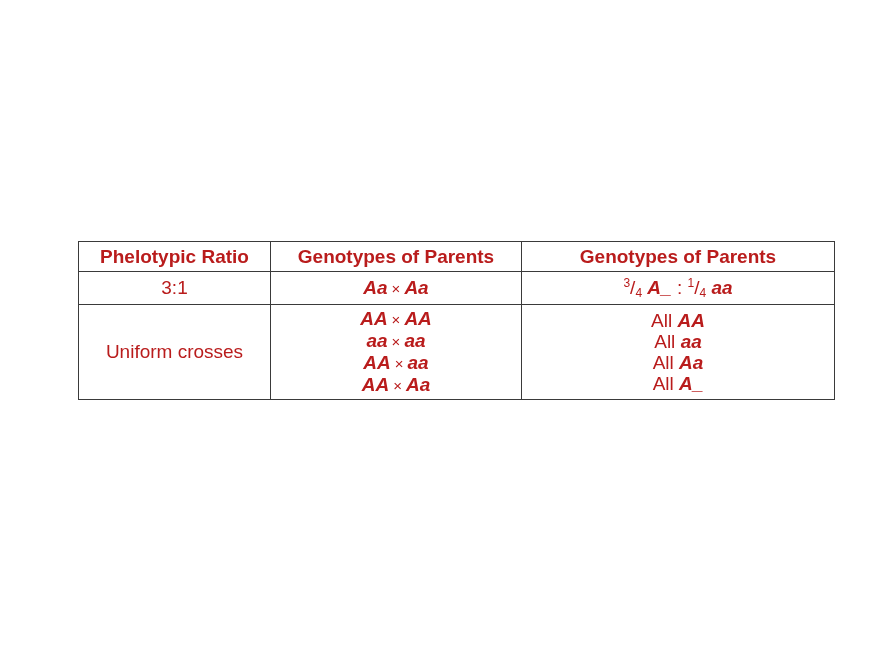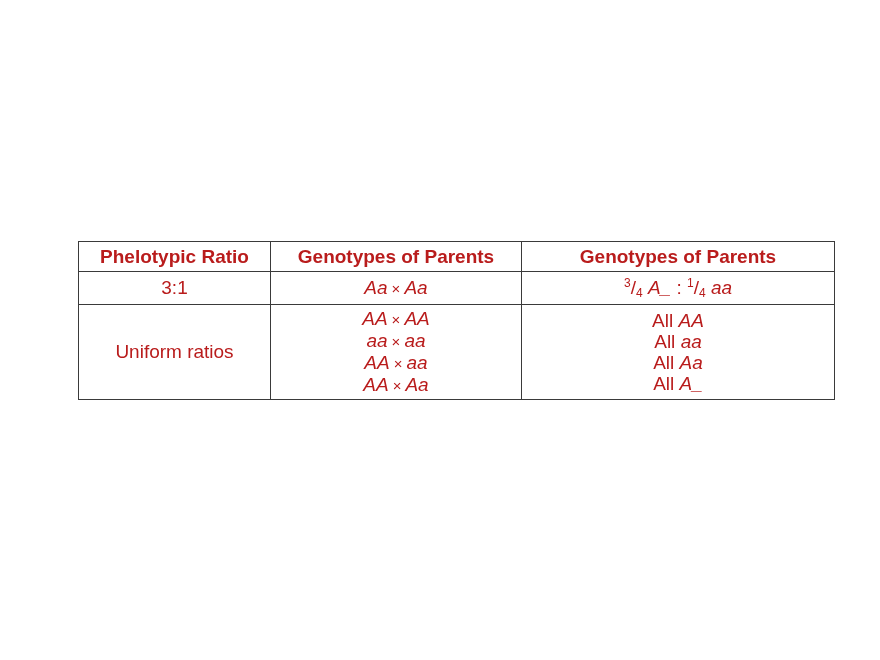--- a/index.html
+++ b/index.html
@@ -35,21 +35,21 @@
     text-align: center;
     padding: 0;
   }
   table.tbl th { font-weight: bold; height: 29px; }
   .c1 { width: 191px; }
   .c2 { width: 250px; }
   .c3 { width: 312px; }
   tr.r1 td { height: 32px; margin-top: 12px; }
   tr.r2 td { height: 32px; }
   tr.r3 td { height: 94px; }
-  .it { font-style: italic; }
+  .it { font-style: italic; font-weight: bold; }
   .times { font-style: normal; font-size: 15px; padding: 0 4px; }
   sup, sub { font-size: 12px; }
   sup { vertical-align: 7px; }
   sub { vertical-align: -3px; }
   .line { display: block; line-height: 21px; }
 </style>
 </head>
 <body>
 
 <div class="title">
@@ -71,21 +71,21 @@
       </td>
       <td>
         <sup>3</sup>/<sub>4</sub>
         <span class="it">A_</span>
         <span>:</span>
         <sup>1</sup>/<sub>4</sub>
         <span class="it">aa</span>
       </td>
     </tr>
     <tr class="r3">
-      <td>Uniform ratios</td>
+      <td>Uniform crosses</td>
       <td>
         <span class="line"><span class="it">AA</span><span class="times">×</span><span class="it">AA</span></span>
         <span class="line"><span class="it">aa</span><span class="times">×</span><span class="it">aa</span></span>
         <span class="line"><span class="it">AA</span><span class="times">×</span><span class="it">aa</span></span>
         <span class="line"><span class="it">AA</span><span class="times">×</span><span class="it">Aa</span></span>
       </td>
       <td>
         <span class="line"><span>All</span> <span class="it">AA</span></span>
         <span class="line"><span>All</span> <span class="it">aa</span></span>
         <span class="line"><span>All</span> <span class="it">Aa</span></span>

